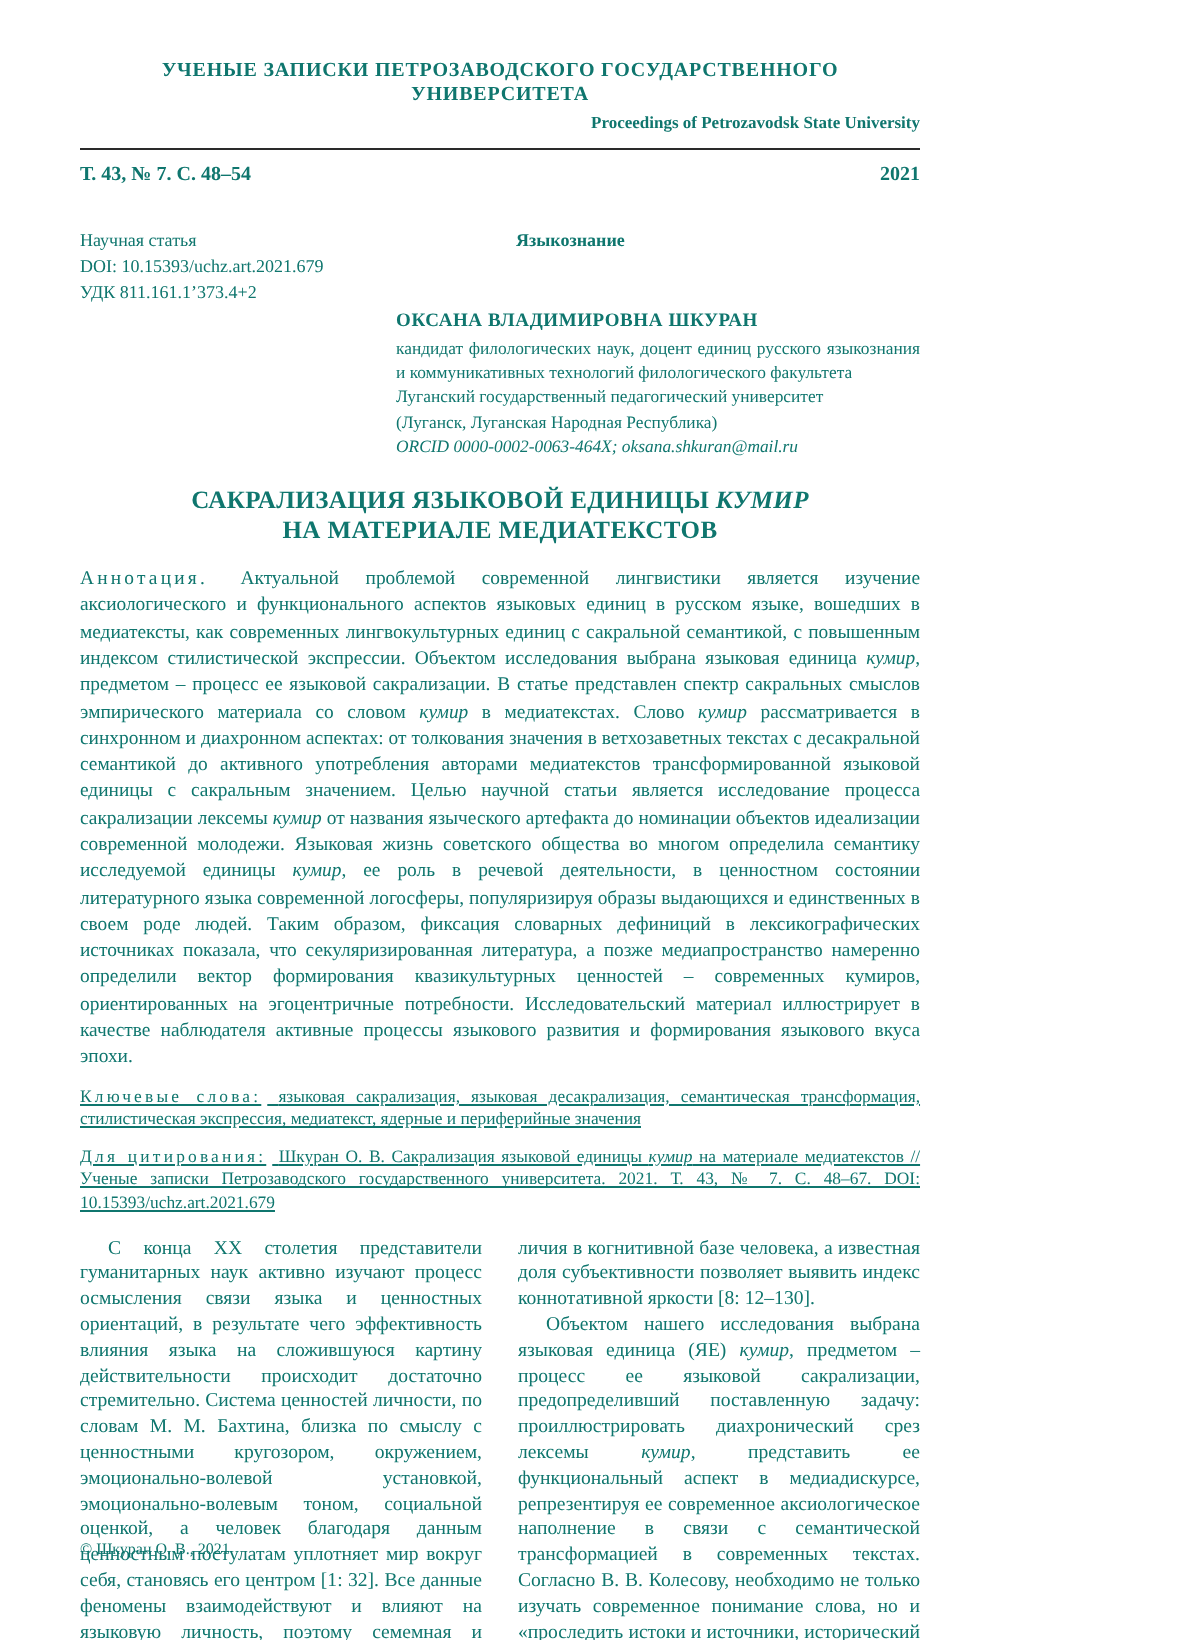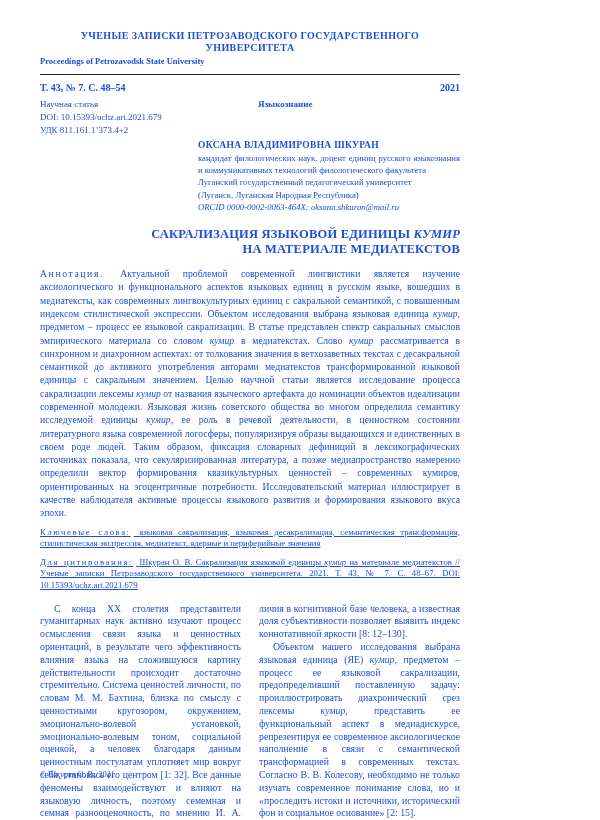--- a/index.html
+++ b/index.html
@@ -1,33 +1,33 @@
 <!DOCTYPE html>
 <html><head>
 <meta charset="utf-8">
 <style>
   html, body { margin: 0; padding: 0; background: #ffffff; }
   .page {
     width: 500px; height: 820px; background: #ffffff; position: relative;
     box-sizing: border-box; padding: 30px 40px 0;
-    font-family: "Liberation Serif", "DejaVu Serif", serif; color: #1d4ed8;
+    font-family: "Liberation Serif", "DejaVu Serif", serif; color: #0f766e;
   }
   .journal-ru { font-size: 10px; font-weight: bold; text-align: center; letter-spacing: 0.4px; line-height: 12px; }
-  .journal-en { font-size: 8.5px; font-weight: bold; text-align: left; margin-top: 2px; line-height: 10px; }
+  .journal-en { font-size: 8.5px; font-weight: bold; text-align: right; margin-top: 2px; line-height: 10px; }
   .rule { border-top: 1px solid #2a2a2a; margin-top: 8px; }
   .vol-row { display: flex; justify-content: space-between; font-size: 10px; font-weight: bold; margin-top: 7px; line-height: 12px; gap: 15px; }
-  .meta-line { display: flex; font-size: 9px; line-height: 13px; margin-top: 4px; }
+  .meta-line { display: flex; font-size: 9px; line-height: 13px; margin-top: 20px; }
   .article-type { width: 218px; }
   .section { font-weight: bold; }
   .meta { font-size: 9px; line-height: 13px; }
   .author-block { width: 262px; margin-left: auto; margin-top: 2px; font-size: 8.7px; line-height: 12.2px; }
   .author-name { font-size: 9.5px; font-weight: bold; text-align: left; letter-spacing: 0.3px; line-height: 13px; }
   .just { text-align: justify; }
   .orcid { font-style: italic; }
-  .title { font-size: 12.5px; font-weight: bold; text-align: right; margin: 14px 0 0; line-height: 14.5px; letter-spacing: 0.2px; }
+  .title { font-size: 12.5px; font-weight: bold; text-align: center; margin: 14px 0 0; line-height: 14.5px; letter-spacing: 0.2px; }
   .it { font-style: italic; }
   .abstract { font-size: 9.7px; line-height: 13.3px; text-align: justify; margin: 11px 0 0; }
   .spaced { letter-spacing: 1.6px; margin-right: 3px; }
   .small-block { font-size: 8.7px; line-height: 11.6px; text-align: justify; margin: 7px 0 0; text-decoration: underline; }
   .columns { display: flex; gap: 18px; margin-top: 11px; }
   .col { width: 251px; font-size: 9.8px; line-height: 12.8px; text-align: justify; }
   .heading { font-weight: bold; margin-bottom: 3px; font-size: 9.8px; }
   .para { margin: 0; }
   .indent { text-indent: 14px; }
   .footer { position: absolute; left: 40px; top: 770px; font-size: 8px; }

